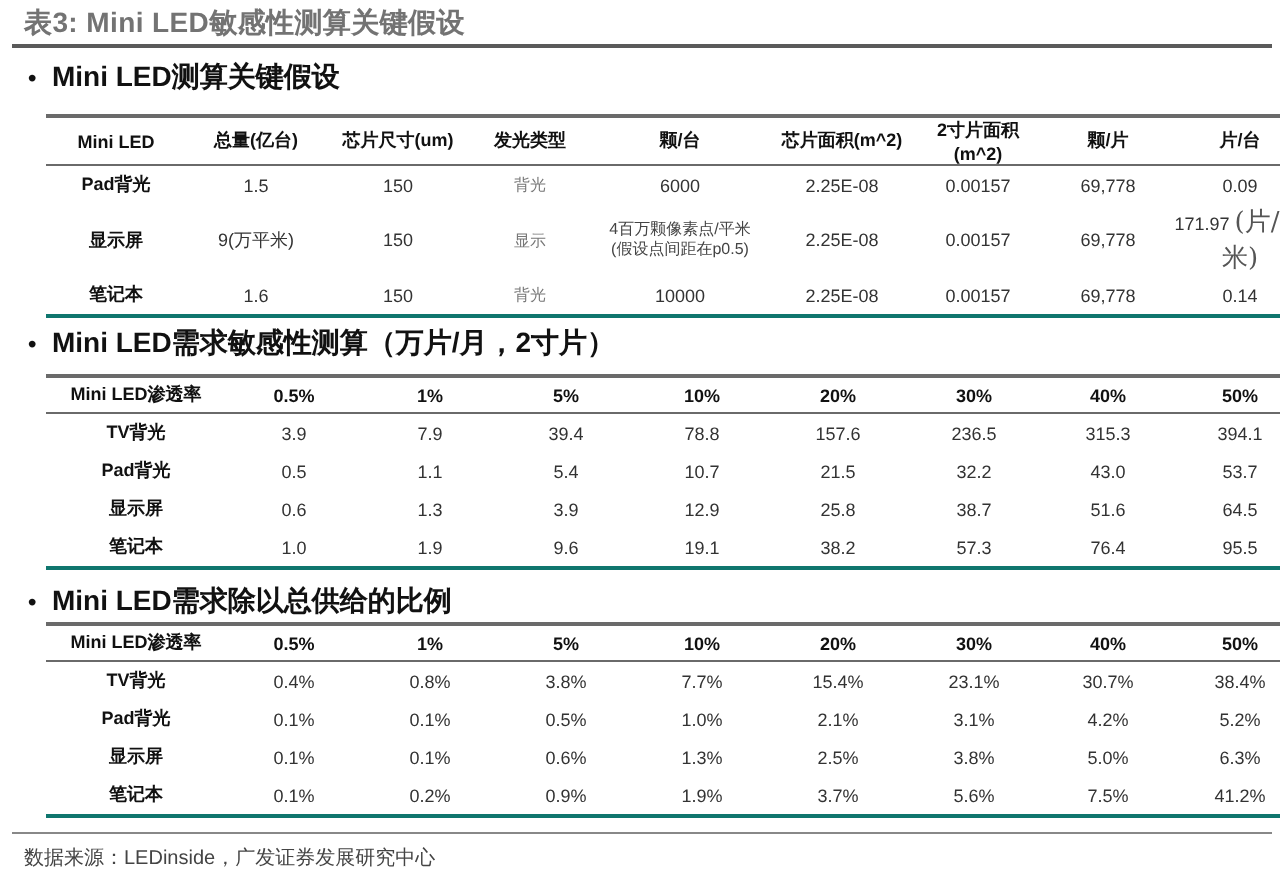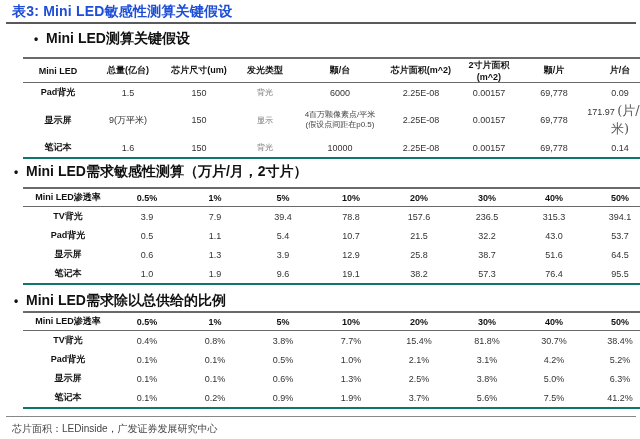--- a/index.html
+++ b/index.html
@@ -3,21 +3,21 @@
 <meta charset="utf-8">
 <style>
   html, body { margin: 0; padding: 0; background: #ffffff; }
   body {
     width: 640px; height: 439px; overflow: hidden; position: relative;
     font-family: "Liberation Sans", "DejaVu Sans", sans-serif;
     color: #1a1a1a;
   }
   .title {
     position: absolute; left: 12px; top: 3px;
-    font-size: 14px; font-weight: bold; color: #1d4ed8;
+    font-size: 14px; font-weight: bold; color: #737373;
     letter-spacing: 0.2px;
   }
   .rule-top { position: absolute; left: 6px; right: 4px; top: 22px; height: 2px; background: #5a5a5a; }
   .section-title {
     position: absolute; left: 14px;
     font-size: 14px; font-weight: bold; color: #111;
   }
   .section-title .bullet { display: inline-block; width: 12px; font-size: 12px; }
   table.grid {
     position: absolute; left: 23px; width: 630px;
@@ -41,21 +41,21 @@
     position: absolute; left: 12px; top: 422px;
     font-size: 10px; color: #444;
   }
 </style>
 </head>
 <body>
 
 <div class="title">表3:  Mini LED敏感性测算关键假设</div>
 <div class="rule-top"></div>
 
-<div class="section-title" style="top:30px;margin-left:20px;">
+<div class="section-title" style="top:30px;">
   <span class="bullet">•</span><span>Mini LED测算关键假设</span>
 </div>
 <table class="grid" style="top:57px;">
   <colgroup>
     <col style="width:70px">
       <col style="width:70px">
       <col style="width:72px">
       <col style="width:60px">
     <col style="width:90px">
       <col style="width:72px">
@@ -221,21 +221,21 @@
     </tr>
   </thead>
   <tbody>
     <tr>
       <td class="rowhead">TV背光</td>
       <td>0.4%</td>
       <td>0.8%</td>
       <td>3.8%</td>
       <td>7.7%</td>
       <td>15.4%</td>
-      <td>81.8%</td>
+      <td>23.1%</td>
       <td>30.7%</td>
       <td>38.4%</td>
     </tr>
     <tr>
       <td class="rowhead">Pad背光</td>
       <td>0.1%</td>
       <td>0.1%</td>
       <td>0.5%</td>
       <td>1.0%</td>
       <td>2.1%</td>
@@ -262,13 +262,13 @@
       <td>1.9%</td>
       <td>3.7%</td>
       <td>5.6%</td>
       <td>7.5%</td>
       <td>41.2%</td>
     </tr>
   </tbody>
 </table>
 
 <div class="rule-bottom"></div>
-<div class="source">芯片面积：LEDinside，广发证券发展研究中心</div>
+<div class="source">数据来源：LEDinside，广发证券发展研究中心</div>
 
 </body></html>

